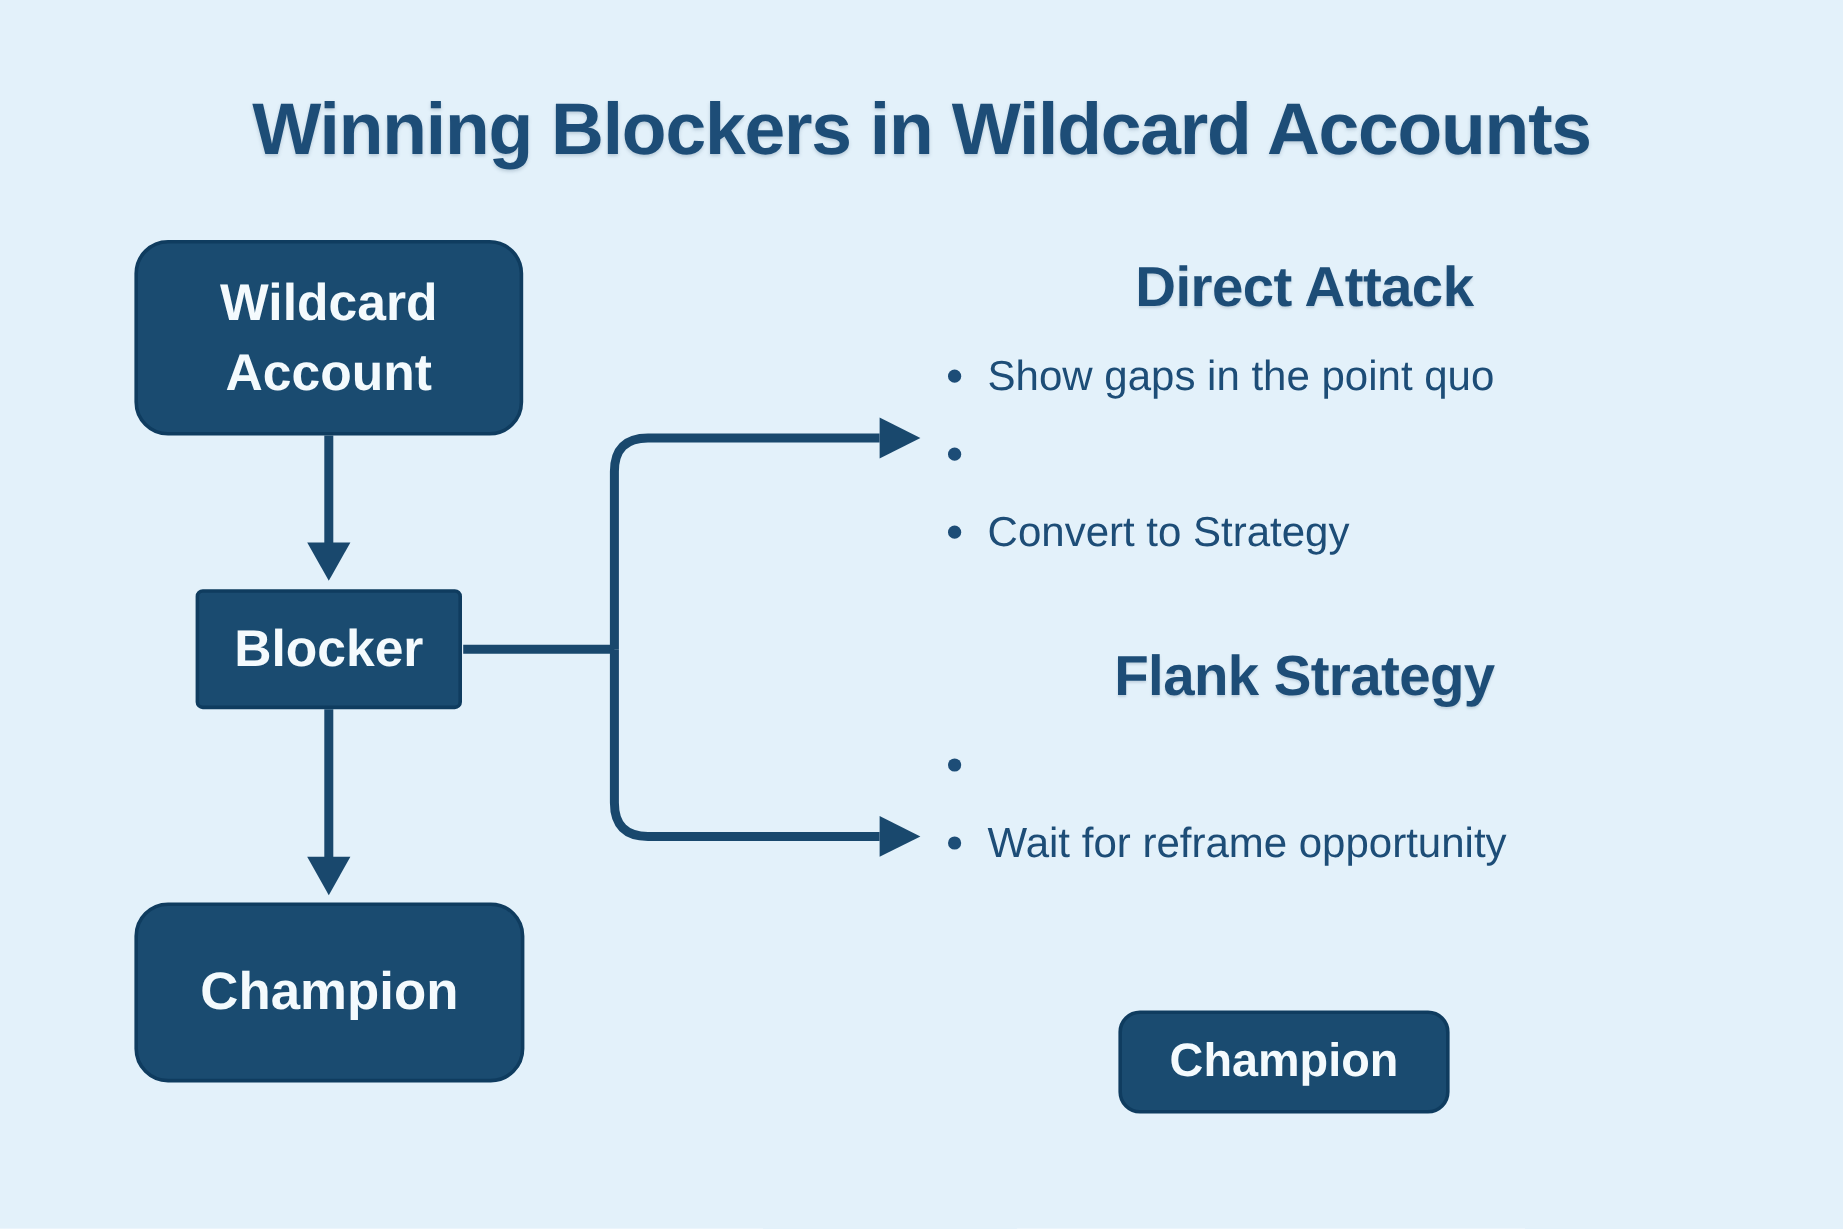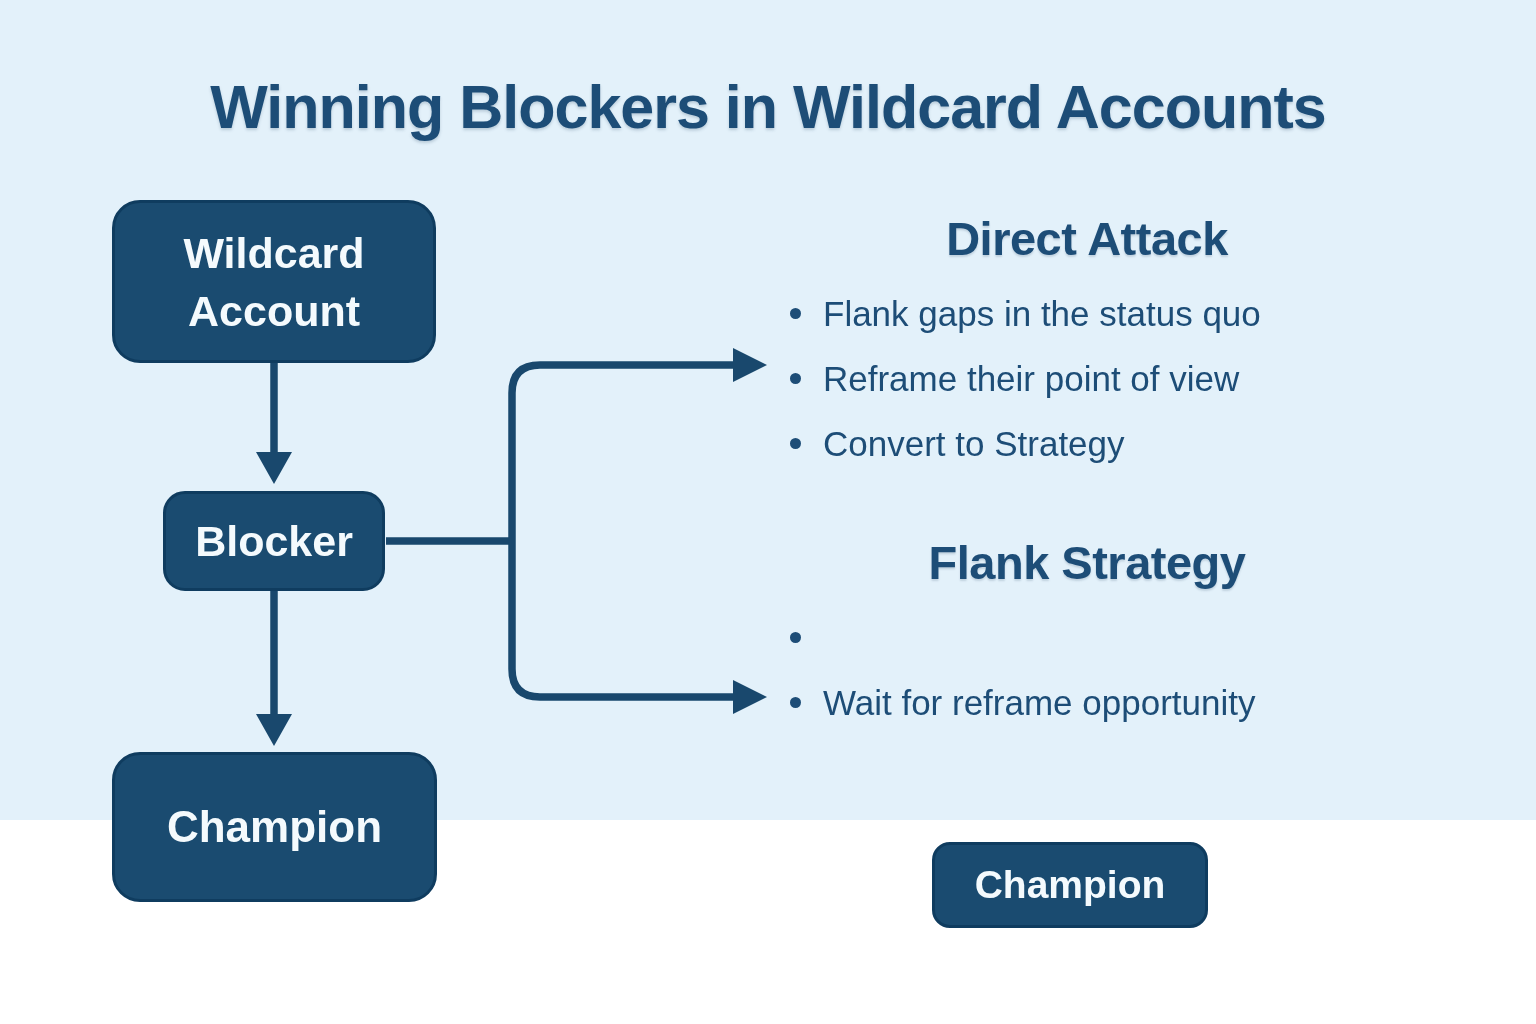--- a/index.html
+++ b/index.html
@@ -6,21 +6,21 @@
     margin: 0;
     padding: 0;
     width: 1536px;
     height: 1024px;
     overflow: hidden;
     font-family: "Liberation Sans", "DejaVu Sans", sans-serif;
   }
   .canvas {
     position: relative;
     width: 1536px;
-    height: 820px;
+    height: 1024px;
     background: var(--background, #e3f1fa);
   }
   .title {
     position: absolute;
     top: 72px;
     left: 0;
     width: 100%;
     margin: 0;
     text-align: center;
     font-size: 61px;
@@ -63,21 +63,21 @@
     left: 112px; top: 200px;
     width: 324px; height: 163px;
     border-radius: 28px;
     font-size: 43px;
     line-height: 58px;
     padding: 16px 30px;
   }
   .node-blocker {
     left: 163px; top: 491px;
     width: 222px; height: 100px;
-    border-radius: 22px;
+    border-radius: 6px;
     font-size: 43px;
   }
   .node-champion-left {
     left: 112px; top: 752px;
     width: 325px; height: 150px;
     border-radius: 28px;
     font-size: 44px;
   }
   .node-champion-right {
     left: 932px; top: 842px;
@@ -167,25 +167,24 @@
 
   <div class="node node-champion-left">
     <span>Champion</span>
   </div>
 
   <section class="strategy-section section-direct">
     <h2 class="section-heading">Direct Attack</h2>
     <ul class="bullet-list">
       <li class="bullet-item">
         <span class="bullet-dot"></span>
-        <span class="bullet-text">Flank gaps in the status quo</span>
-      </li>
-      <li class="bullet-item">
-        <span class="bullet-dot"></span>
-        <span class="bullet-text">Reframe their point of view</span>
+        <span class="bullet-text">Show gaps in the point quo</span>
+      </li>
+      <li class="bullet-item">
+        <span class="bullet-dot"></span>
       </li>
       <li class="bullet-item">
         <span class="bullet-dot"></span>
         <span class="bullet-text">Convert to Strategy</span>
       </li>
     </ul>
   </section>
 
   <section class="strategy-section section-flank">
     <h2 class="section-heading">Flank Strategy</h2>

